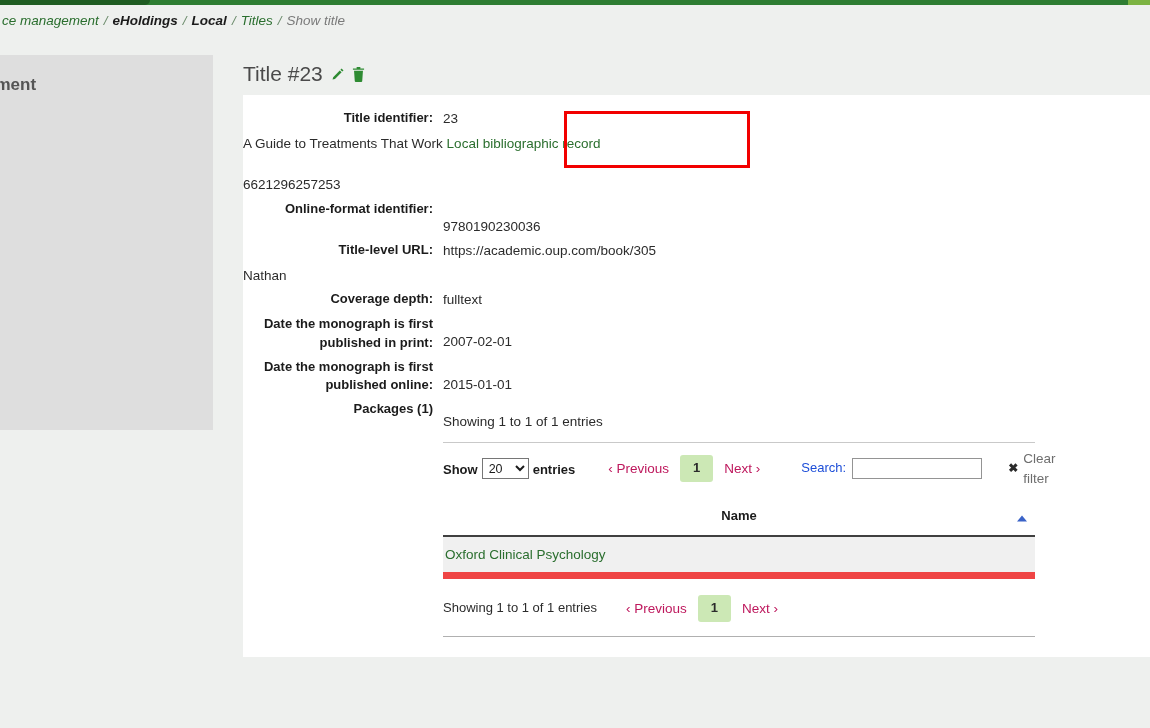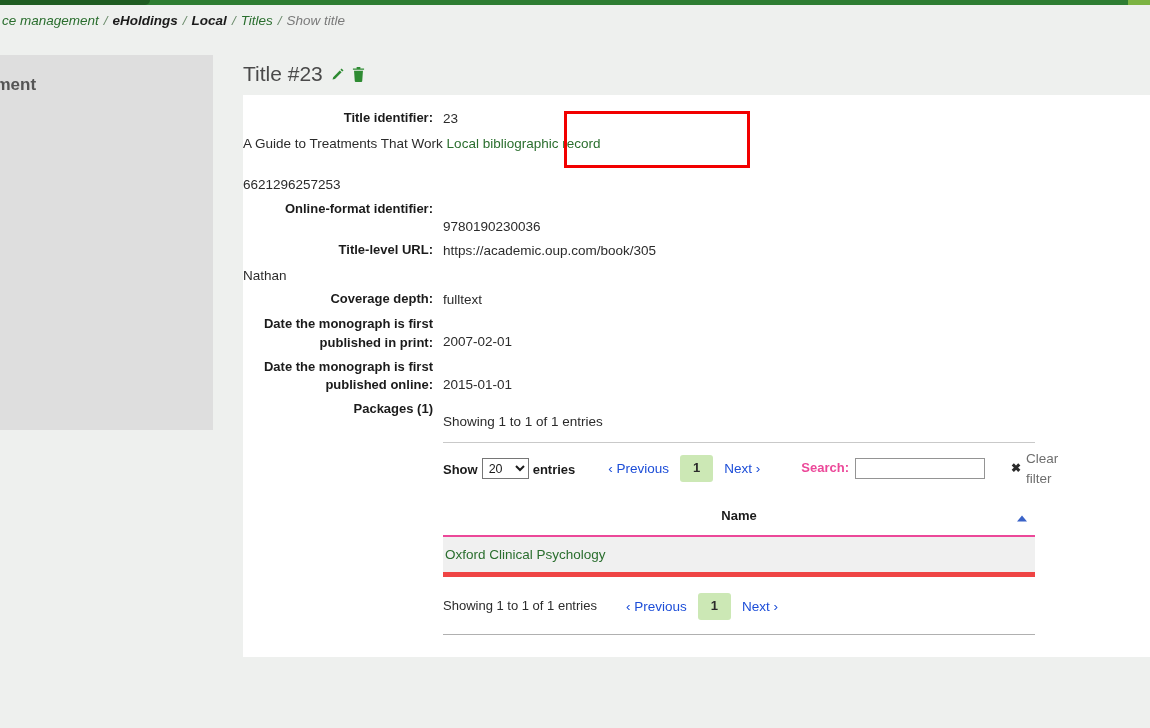--- a/index.html
+++ b/index.html
@@ -108,60 +108,60 @@
   }
   .show-entries { display: flex; align-items: flex-end; gap: 4px; font-weight: bold; color: #1b1b1b; }
   .len-select {
     font-family: "Liberation Sans", sans-serif;
     font-size: 12.5px; padding: 1px 2px;
     border: 1px solid #767676; background: #ffffff; color: #1b1b1b;
     height: 21px;
   }
   .pager { display: flex; align-items: center; gap: 4px; margin-left: 26px; }
   .pager-btn {
-    color: #1d4ed8; font-size: 13.5px; padding: 3px 7px;
+    color: #be185d; font-size: 13.5px; padding: 3px 7px;
     cursor: pointer; white-space: nowrap;
   }
   .pager-page {
     background: #cce8b5; color: #2b2b2b; font-weight: bold;
     border-radius: 3px; padding: 4px 13px; font-size: 13px;
     cursor: pointer;
   }
   .search-group { display: flex; align-items: center; gap: 6px; margin-left: 34px; }
-  .search-label { font-weight: bold; color: #ec4899; font-size: 13px; }
+  .search-label { font-weight: normal; color: #1d4ed8; font-size: 13px; }
   .search-input {
     width: 130px; height: 21px;
     border: 1px solid #949494; background: #ffffff;
     font-family: "Liberation Sans", sans-serif; font-size: 12.5px;
     padding: 0 4px; color: #1b1b1b;
   }
   .clear-filter {
     display: flex; align-items: center; gap: 5px;
     margin-left: 26px; color: #6e6e6e; font-size: 13.5px; cursor: pointer;
   }
   .clear-x { color: #2b2b2b; font-size: 12px; font-weight: bold; }
 
   table.pkg { width: 592px; border-collapse: collapse; }
   table.pkg thead th {
     text-align: center; font-size: 13px; font-weight: bold; color: #1b1b1b;
     padding: 4px 0 9px 0;
-    border-bottom: 2px solid #ec4899;
+    border-bottom: 2px solid #404040;
     position: relative;
     cursor: pointer;
   }
   .sort-caret {
     position: absolute; right: 8px; top: 50%; transform: translateY(-60%);
     width: 0; height: 0;
     border-left: 5px solid transparent;
     border-right: 5px solid transparent;
     border-bottom: 6px solid #3a63c8;
   }
   table.pkg tbody td {
     background: #f0f0f0;
-    border-bottom: 5px solid #ef4444;
+    border-bottom: 7px solid #ef4444;
     padding: 8px 0 8px 2px;
     font-size: 13.5px;
   }
   .showing-bottom {
     display: flex; align-items: center;
     font-size: 13px; color: #2b2b2b;
     padding-top: 16px; padding-bottom: 14px;
     border-bottom: 1px solid #b0b0b0;
   }
   .showing-bottom .pager { margin-left: 22px; }

